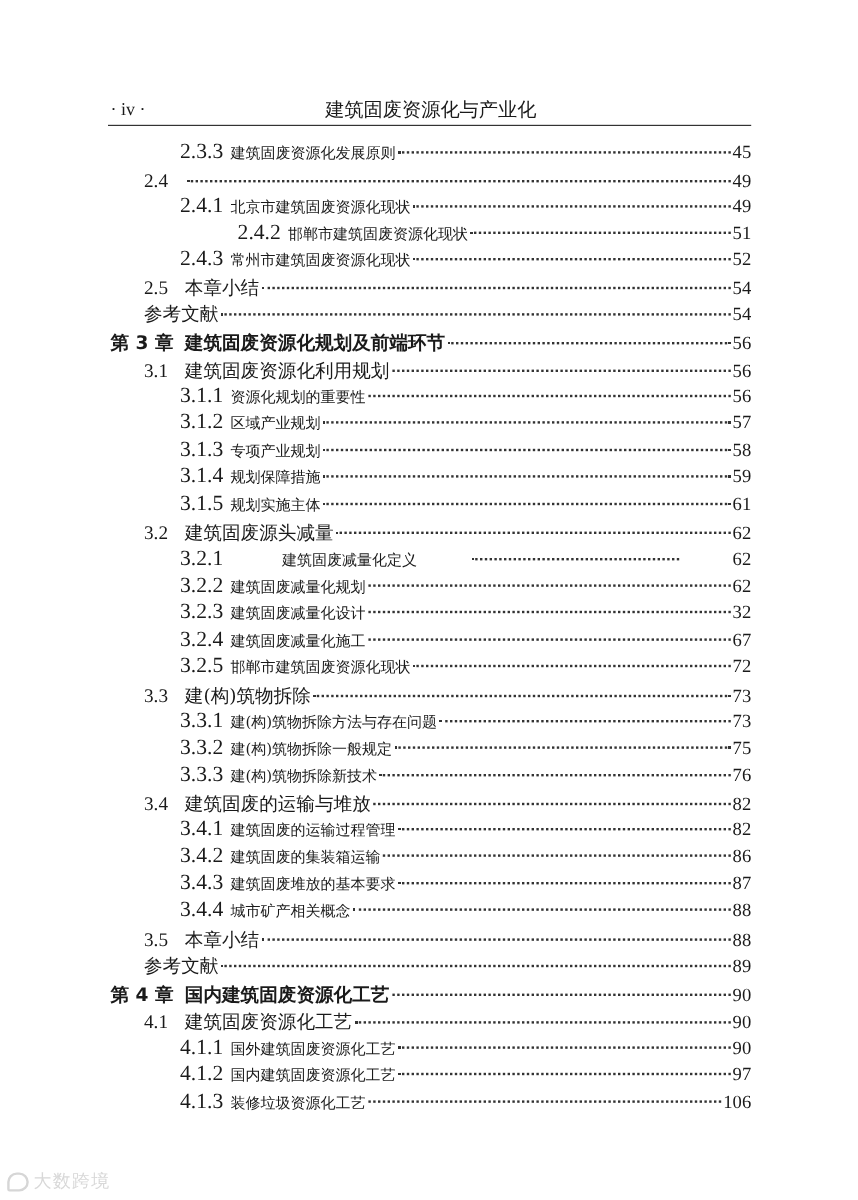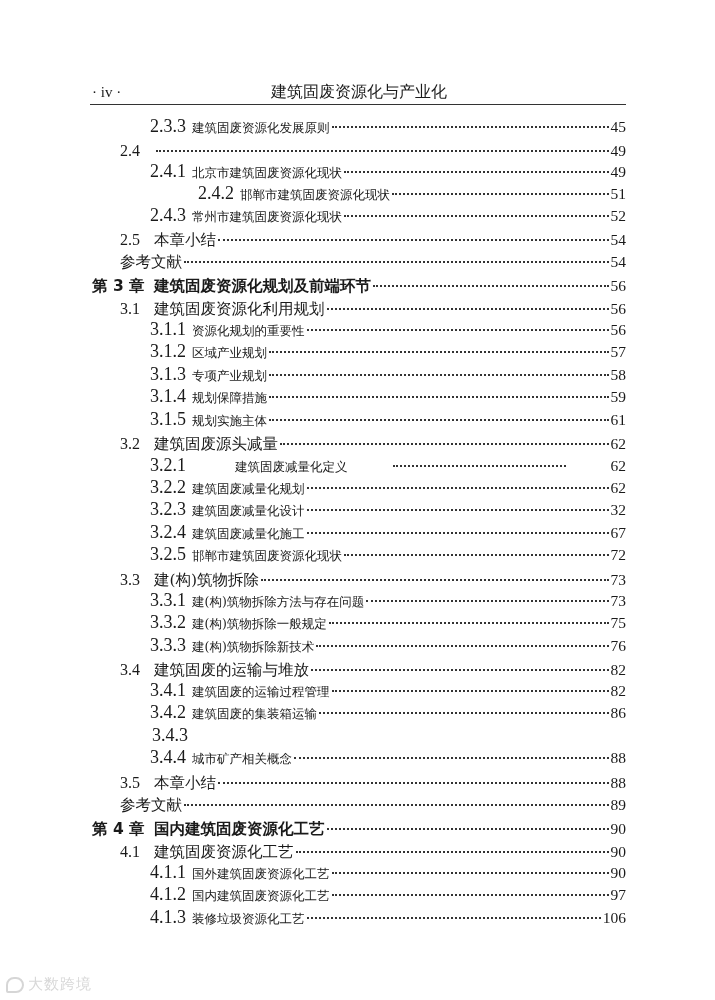--- a/index.html
+++ b/index.html
@@ -218,21 +218,21 @@
       <span class="text">建筑固废的运输过程管理</span>
       <span class="dots"></span>
       <span class="page">82</span>
     </div>
     <div class="row l3" style="top: 586px;">
       <span class="num">3.4.2</span>
       <span class="text">建筑固废的集装箱运输</span>
       <span class="dots"></span>
       <span class="page">86</span>
     </div>
-    <div class="row l3" style="top: 609px; flex-direction: column;">
+    <div class="row l3" style="top: 609px;">
       <span class="num">3.4.3</span>
       <span class="text">建筑固废堆放的基本要求</span>
       <span class="dots"></span>
       <span class="page">87</span>
     </div>
     <div class="row l3" style="top: 631px;">
       <span class="num">3.4.4</span>
       <span class="text">城市矿产相关概念</span>
       <span class="dots"></span>
       <span class="page">88</span>

